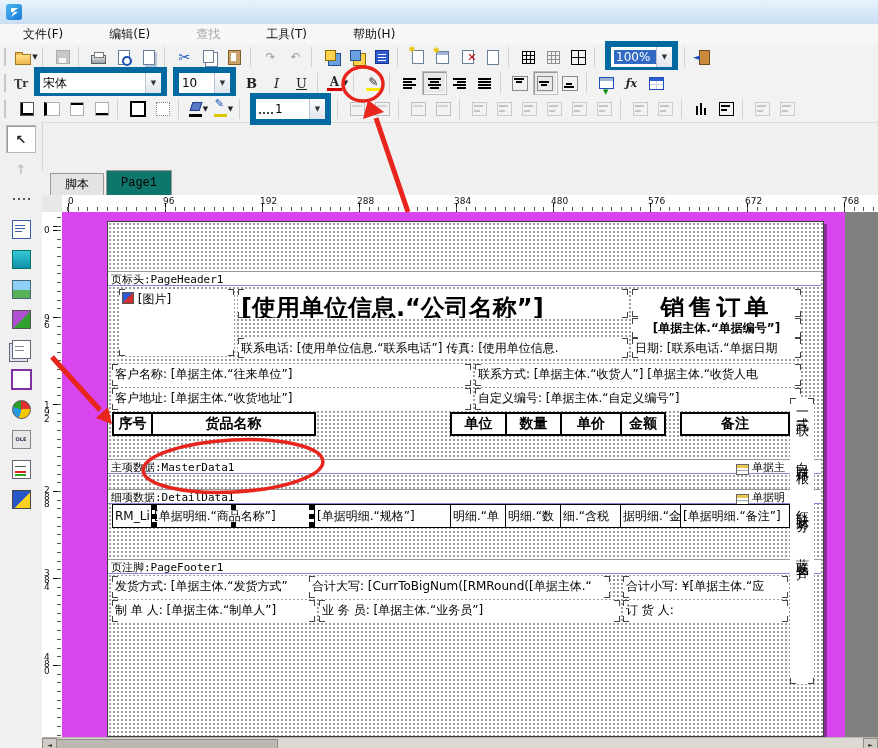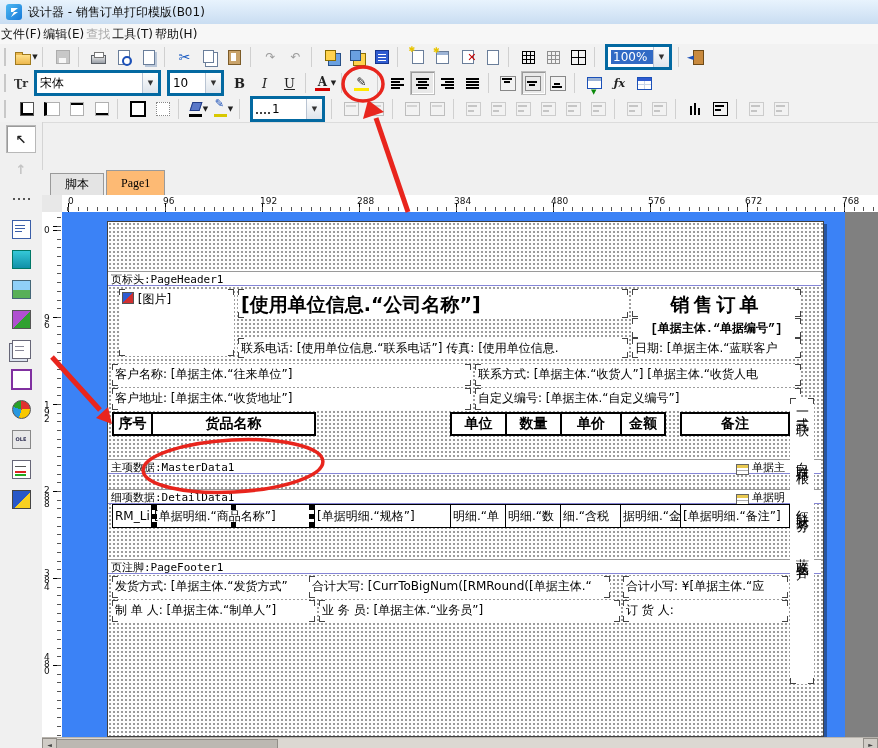--- a/index.html
+++ b/index.html
@@ -8,36 +8,36 @@
   .window{position:absolute;inset:0;}
 
   
   .titlebar{position:absolute;left:0;top:0;right:0;height:24px;display:flex;align-items:center;gap:6px;
             padding-left:6px;background:linear-gradient(#e8f3fd,#c9ddf2);border-bottom:1px solid #a8bed4;}
   .appicon{width:16px;height:16px;border-radius:3px;background:linear-gradient(135deg,#4db8f2,#1779d8);
            display:flex;align-items:center;justify-content:center;color:#fff;font-weight:bold;font-size:11px;}
   .title{font-size:12px;color:#111;}
   .menubar{position:absolute;left:0;top:24px;right:0;height:20px;background:#f7f7f7;border-bottom:1px solid #e0e0e0;
            display:flex;align-items:center;}
-  .mi{padding:2px 1px;color:#111;}
+  .mi{padding:2px 23px;color:#111;}
   .mi.dis{color:#a8a8a8;}
 
   
   .tbar{position:absolute;left:0;right:0;height:26px;background:#f2f2f2;border-bottom:1px solid #dcdcdc;
         display:flex;align-items:center;padding-left:2px;}
   .tb1{top:44px;} .tb2{top:70px;} .tb3{top:96px;}
   .grip{width:6px;height:18px;margin:0 2px;border-left:2px double #c8c8c8;}
   .run{display:flex;align-items:center;height:26px;}
   .tbtn{width:23px;height:22px;display:inline-flex;align-items:center;justify-content:center;position:relative;
         border:1px solid transparent;margin:0 0;}
   .tbtn.on{box-shadow:inset 1px 1px 0 #9a9a9a,inset -1px -1px 0 #ffffff;background:#e9e9e9;border-color:#bcbcbc;}
   .tbtn.dis{opacity:.42;filter:grayscale(1);}
   .sep{width:7px;height:20px;display:inline-block;border-left:1px solid #d0d0d0;margin-left:3px;}
   .dd{font-size:7px;color:#222;margin-left:1px;}
-  .combo{height:20px;background:#fff;border:3px solid #0369a1;display:flex;align-items:center;
+  .combo{height:20px;background:#fff;border:6px solid #0369a1;display:flex;align-items:center;
          margin:0 3px;padding-left:3px;position:relative;}
   .combo .cval{flex:1;overflow:hidden;white-space:nowrap;font-size:12px;}
   .combo .cbtn{width:15px;height:100%;background:linear-gradient(#fdfdfd,#dfe5ec);border-left:1px solid #b9c4d2;
          display:flex;align-items:center;justify-content:center;font-size:7px;color:#333;}
   .sel{background:#316ac5;color:#fff;padding:0 2px;}
   .tt{color:#333;font-weight:bold;font-size:11px;margin-right:3px;font-family:"DejaVu Serif",serif;}
 
   
   .ic{width:15px;height:15px;display:inline-flex;align-items:center;justify-content:center;
       font-size:12px;line-height:1;color:#222;}
@@ -147,32 +147,32 @@
   .pt-ole{background:#e8e8e8;border:1px solid #888;font-size:5px;color:#335;font-weight:bold;}
   .pt-rich{background:#fff;border:1px solid #667;background-image:linear-gradient(#d22,#d22),linear-gradient(#2a2,#2a2),linear-gradient(#555,#555);
       background-size:11px 2px,11px 2px,11px 1px;background-position:2px 10px,2px 13px,2px 5px;background-repeat:no-repeat;}
   .pt-ink{background:linear-gradient(135deg,#2858c8 55%,#f8d020 55%);border:1px solid #444;}
 
   
   .main{position:absolute;left:42px;top:122px;right:0;bottom:10px;margin-top:48px;}
   .tabsrow{position:absolute;left:0;top:0;right:0;height:25px;background:#f0f0f0;border-bottom:1px solid #9a9a9a;display:flex;align-items:flex-end;padding-left:8px;}
   .tab{height:21px;padding:0 14px;display:flex;align-items:center;background:#e4e4e4;border:1px solid #9a9a9a;
        border-bottom:none;margin-right:2px;font-size:12px;}
-  .tab.on{background:#fdba74;height:24px;margin-bottom:-1px;border-bottom:1px solid #fff;font-family:Liberation Serif, serif;}
+  .tab.on{background:#0f766e;height:24px;margin-bottom:-1px;border-bottom:1px solid #fff;font-family:Liberation Mono, monospace;}
   .design{position:absolute;left:0;top:25px;right:0;bottom:0;}
   .corner{position:absolute;left:0;top:0;width:20px;height:17px;background:#e8e8e8;border-right:1px solid #aaa;border-bottom:1px solid #aaa;}
   .hruler{position:absolute;left:20px;top:0;right:0;height:17px;background:#fff;border-bottom:1px solid #888;
       background-image:repeating-linear-gradient(90deg,#555 0 1px,transparent 1px 9.7px),repeating-linear-gradient(90deg,#000 0 1px,transparent 1px 97px);
       background-size:100% 4px,100% 9px;background-position:6px 12px,6px 8px;background-repeat:repeat-x;}
   .rnum{position:absolute;top:1px;font-size:9px;color:#111;}
   .vruler{position:absolute;left:0;top:17px;width:20px;bottom:0;background:#fff;border-right:1px solid #888;
       background-image:repeating-linear-gradient(0deg,#555 0 1px,transparent 1px 8.7px),repeating-linear-gradient(0deg,#000 0 1px,transparent 1px 87px);
       background-size:4px 100%,8px 100%;background-position:right 1px top 15px,right 1px top 15px;background-repeat:repeat-y;}
   .vnum{position:absolute;left:2px;width:8px;font-size:9px;line-height:7px;word-break:break-all;color:#111;}
-  .canvas{position:absolute;left:20px;top:17px;right:0;bottom:0;background:#3b82f6;overflow:hidden;}
+  .canvas{position:absolute;left:20px;top:17px;right:0;bottom:0;background:#d946ef;overflow:hidden;}
   .darkzone{position:absolute;left:783px;top:0;bottom:0;right:0;background:#808080;}
   .page{position:absolute;left:45px;top:9px;width:715px;height:514px;background:#fff;border:1px solid #404040;
         box-shadow:3px 3px 0 rgba(0,0,0,.35);
         background-image:radial-gradient(circle,#9a9a9a 0.7px,transparent 1px);background-size:4px 4px;}
   .hscroll{position:absolute;left:42px;bottom:0;right:0;height:10px;background:#dcd8d2;border-top:1px solid #b8b4ae;}
   .hscroll .thumb{position:absolute;left:14px;top:1px;width:220px;height:8px;background:#bcb8b2;border:1px solid #918d87;}
   .sbtn{position:absolute;top:0;width:13px;height:10px;background:#d0ccc6;border:1px solid #918d87;font-size:6px;
         display:flex;align-items:center;justify-content:center;color:#444;}
 
   
@@ -183,22 +183,22 @@
   .dsic{width:11px;height:9px;background:#fff;border:1px solid #666;display:inline-block;
         background-image:linear-gradient(#e8c850,#e8c850),linear-gradient(#aaa,#aaa);
         background-size:100% 3px,100% 1px;background-position:0 0,0 5px;background-repeat:no-repeat;}
   .el{position:absolute;background:#fff;box-sizing:border-box;overflow:hidden;white-space:nowrap;
       background-image:linear-gradient(#444,#444),linear-gradient(#444,#444),linear-gradient(#444,#444),linear-gradient(#444,#444),
                        linear-gradient(#444,#444),linear-gradient(#444,#444),linear-gradient(#444,#444),linear-gradient(#444,#444);
       background-size:6px 1px,1px 6px,6px 1px,1px 6px,6px 1px,1px 6px,6px 1px,1px 6px;
       background-position:left top,left top,right top,right top,left bottom,left bottom,right bottom,right bottom;
       background-repeat:no-repeat;
       font-size:12px;color:#000;padding:2px 3px;}
-  .bigtitle{font-size:19px;font-weight:bold;padding-top:3px;}
-  .center{text-align:center;font-family:Liberation Mono, monospace;}
+  .bigtitle{font-size:24px;font-weight:bold;padding-top:3px;}
+  .center{text-align:center;}
   .th{position:absolute;top:0;height:24px;background:#fff;border:2px solid #000;box-sizing:border-box;
       display:flex;align-items:center;justify-content:center;font-weight:bold;font-size:14px;}
   .td{position:absolute;top:0;height:24px;background:#fff;border:1px solid #000;box-sizing:border-box;
       display:flex;align-items:center;padding:0 2px;font-size:12px;overflow:hidden;white-space:nowrap;}
   .td.on{background-image:linear-gradient(#000,#000),linear-gradient(#000,#000),linear-gradient(#000,#000),linear-gradient(#000,#000),
                           linear-gradient(#000,#000),linear-gradient(#000,#000),linear-gradient(#000,#000),linear-gradient(#000,#000);
       background-size:5px 5px;background-repeat:no-repeat;
       background-position:left top,center top,right top,left center,right center,left bottom,center bottom,right bottom;}
   .copies{writing-mode:vertical-rl;text-orientation:upright;font-size:13px;letter-spacing:3px;
           padding:6px 2px;line-height:20px;white-space:pre-wrap;z-index:5;}
@@ -208,21 +208,20 @@
 <body>
 
 <div class="window">
 
   <div class="titlebar">
     <span class="appicon">
       <svg width="11" height="11" viewBox="0 0 11 11">
           <path d="M2 1 L9 1 L4 5 L9 5 L2 10 L5 5 L2 5 Z" fill="#fff"></path>
         </svg>
     </span>
-    <span class="title">设计器 - 销售订单打印模版(B01)</span>
   </div>
 
   <div class="menubar">
 
   <span class="mi"><span class="lb">文件(F)</span></span>
       <span class="mi"><span class="lb">编辑(E)</span></span>
       <span class="mi dis"><span class="lb">查找</span></span>
       <span class="mi"><span class="lb">工具(T)</span></span>
       <span class="mi"><span class="lb">帮助(H)</span></span>
     </div>
@@ -577,21 +576,21 @@
           <div class="strip" style="top:337px"><span>页注脚:PageFooter1</span></div>
 
           <div class="el" style="left:11px;top:67px;width:115px;height:67px">
             <span style="display:inline-block;width:10px;height:10px;background:linear-gradient(135deg,#2f5bd0 50%,#d03030 50%);border:1px solid #555;vertical-align:-1px"></span>
             <span>[图片]</span>
           </div>
           <div class="el bigtitle" style="left:130px;top:67px;width:390px;height:29px">[使用单位信息.“公司名称”]</div>
           <div class="el bigtitle center" style="left:524px;top:67px;width:169px;height:28px;letter-spacing:4px">销售订单</div>
           <div class="el center" style="left:524px;top:96px;width:169px;height:20px;font-weight:bold">[单据主体.“单据编号”]</div>
           <div class="el" style="left:130px;top:116px;width:390px;height:20px">联系电话: [使用单位信息.“联系电话”] 传真: [使用单位信息.</div>
-          <div class="el" style="left:524px;top:116px;width:169px;height:20px">日期: [单据主体.“蓝联客户</div>
+          <div class="el" style="left:524px;top:116px;width:169px;height:20px">日期: [联系电话.“单据日期</div>
           <div class="el" style="left:4px;top:142px;width:359px;height:22px">客户名称: [单据主体.“往来单位”]</div>
           <div class="el" style="left:367px;top:142px;width:326px;height:22px">联系方式: [单据主体.“收货人”] [单据主体.“收货人电</div>
           <div class="el" style="left:4px;top:166px;width:359px;height:22px">客户地址: [单据主体.“收货地址”]</div>
           <div class="el" style="left:367px;top:166px;width:326px;height:22px">自定义编号: [单据主体.“自定义编号”]</div>
 
           <div style="position:absolute;left:0;top:190px;width:713px;height:24px">
 
           <div class="th" style="left: 4px; width: 41px;">序号</div>
               <div class="th" style="left: 43px; width: 165px;">货品名称</div>
               <div class="th" style="left: 342px; width: 57px;">单位</div>

